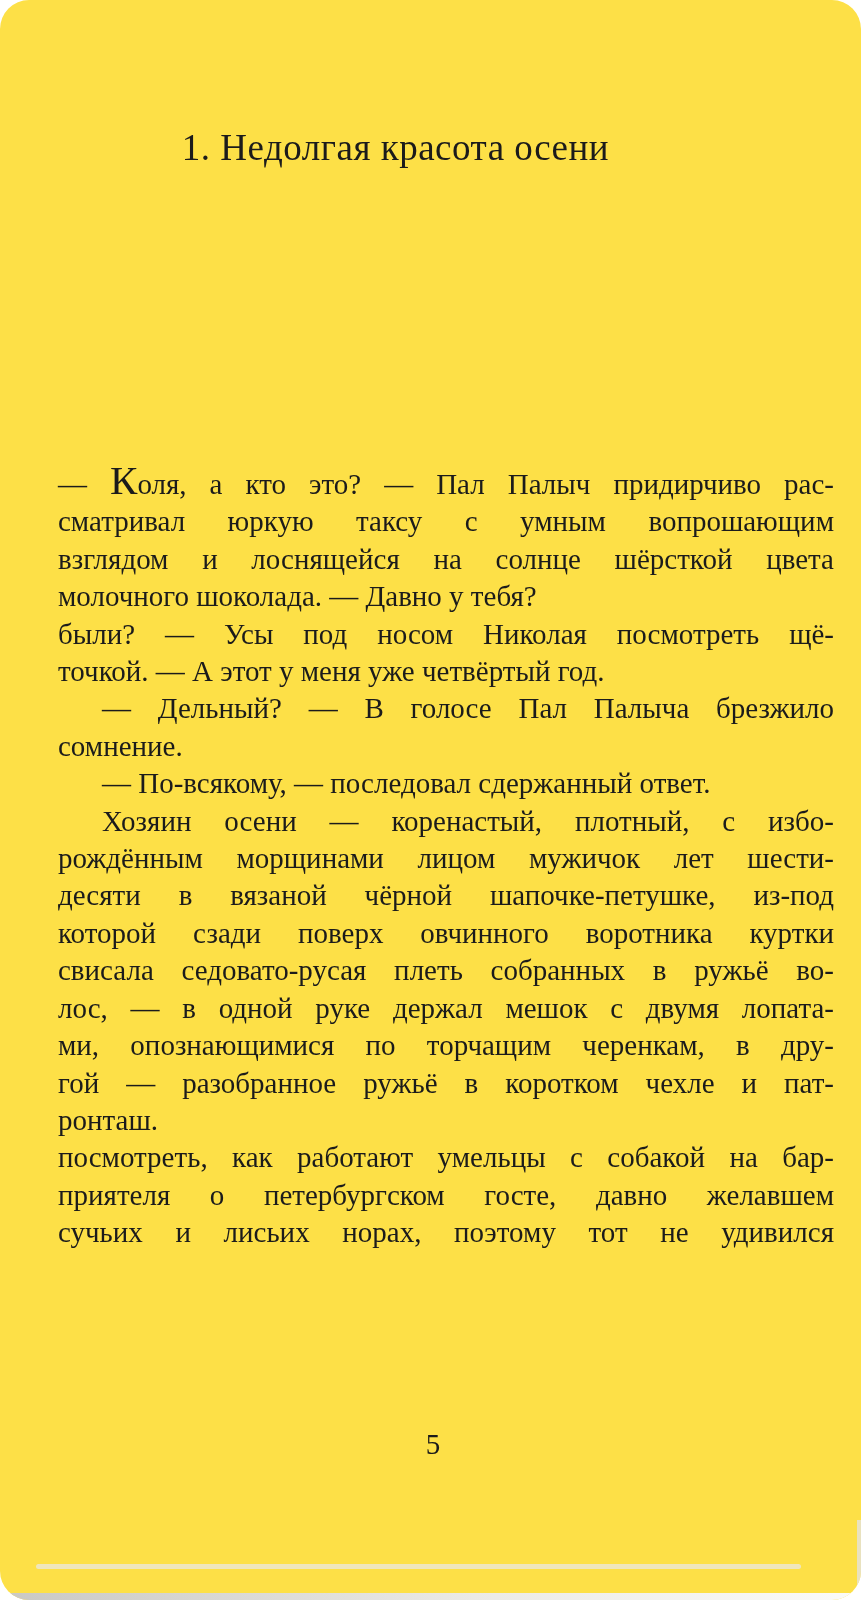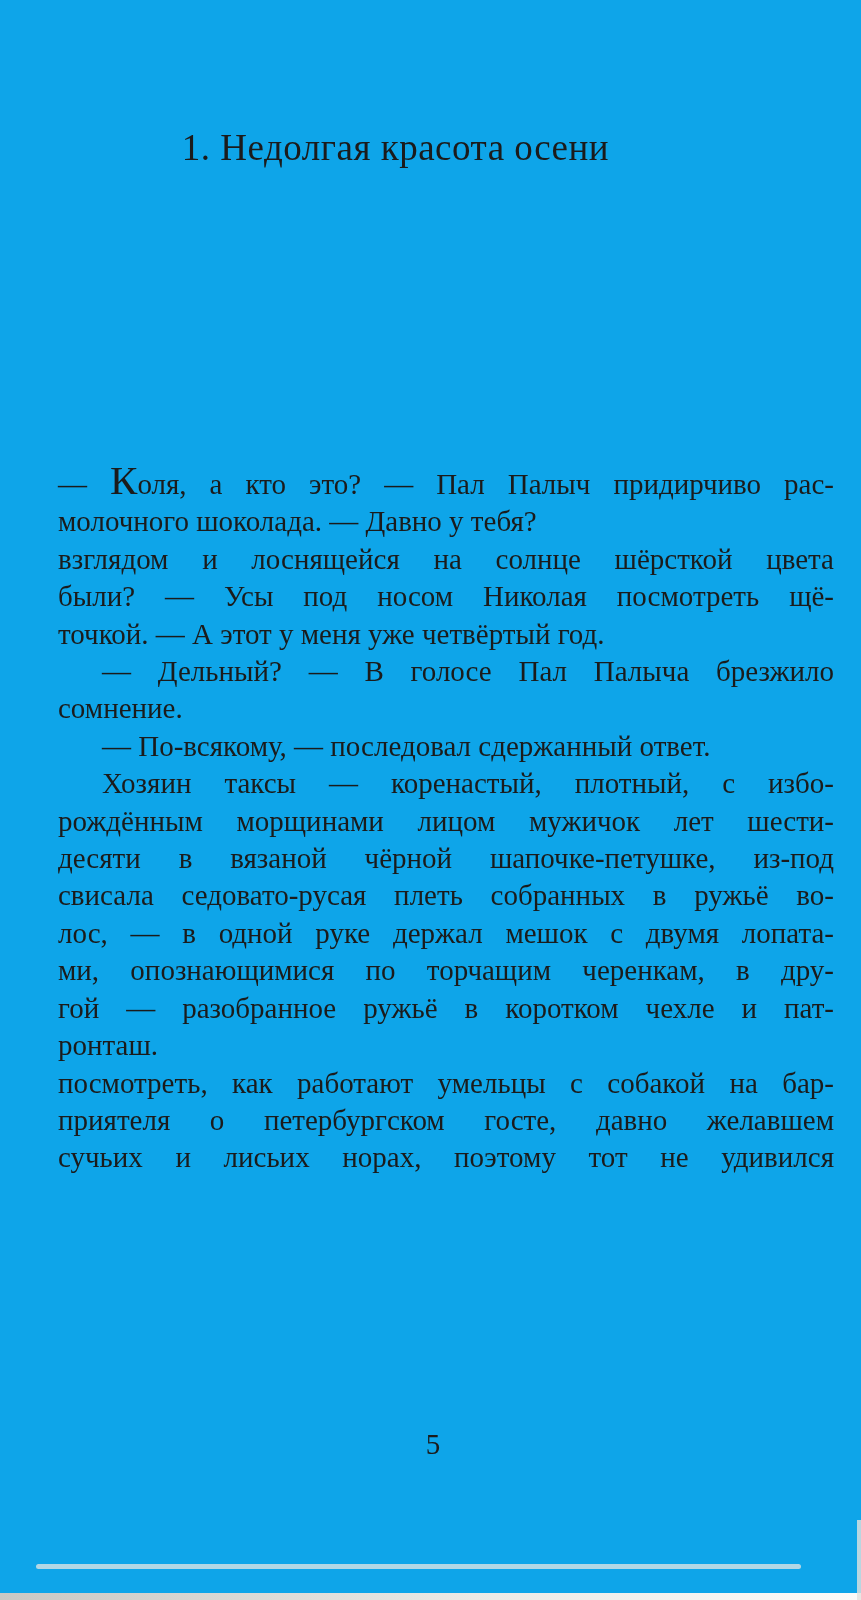--- a/index.html
+++ b/index.html
@@ -86,35 +86,37 @@
     top: 1520px;
     width: 4px;
     height: 80px;
     background: #e3e2dd;
     opacity: 0.8;
   }
 </style>
 </head>
 <body>
 
-<div class="page" style="background: #0ea5e9; color: rgb(27, 27, 27);">
+<div class="page" style="background: #fde047; color: rgb(27, 27, 27); border-radius: 29px;">
   <div class="chapter-title">1. Недолгая красота осени</div>
 
   <div class="body-text" id="body-text">
       <div class="line"><span>— </span><span class="lead-cap">К</span><span>оля, а кто это? — Пал Палыч придирчиво рас-</span></div>
+      <div class="line">сматривал юркую таксу с умным вопрошающим</div>
+      <div class="line">взглядом и лоснящейся на солнце шёрсткой цвета</div>
       <div class="line para-end">молочного шоколада. — Давно у тебя?</div>
-      <div class="line">взглядом и лоснящейся на солнце шёрсткой цвета</div>
       <div class="line">были? — Усы под носом Николая посмотреть щё-</div>
       <div class="line para-end">точкой. — А этот у меня уже четвёртый год.</div>
       <div class="line indent">— Дельный? — В голосе Пал Палыча брезжило</div>
       <div class="line para-end">сомнение.</div>
       <div class="line para-end indent">— По-всякому, — последовал сдержанный ответ.</div>
-      <div class="line indent">Хозяин таксы — коренастый, плотный, с избо-</div>
+      <div class="line indent">Хозяин осени — коренастый, плотный, с избо-</div>
       <div class="line">рождённым морщинами лицом мужичок лет шести-</div>
       <div class="line">десяти в вязаной чёрной шапочке-петушке, из-под</div>
+      <div class="line">которой сзади поверх овчинного воротника куртки</div>
       <div class="line">свисала седовато-русая плеть собранных в ружьё во-</div>
       <div class="line">лос, — в одной руке держал мешок с двумя лопата-</div>
       <div class="line">ми, опознающимися по торчащим черенкам, в дру-</div>
       <div class="line">гой — разобранное ружьё в коротком чехле и пат-</div>
       <div class="line para-end">ронташ.</div>
       <div class="line">посмотреть, как работают умельцы с собакой на бар-</div>
       <div class="line">приятеля о петербургском госте, давно желавшем</div>
       <div class="line">сучьих и лисьих норах, поэтому тот не удивился</div>
     </div>
 

